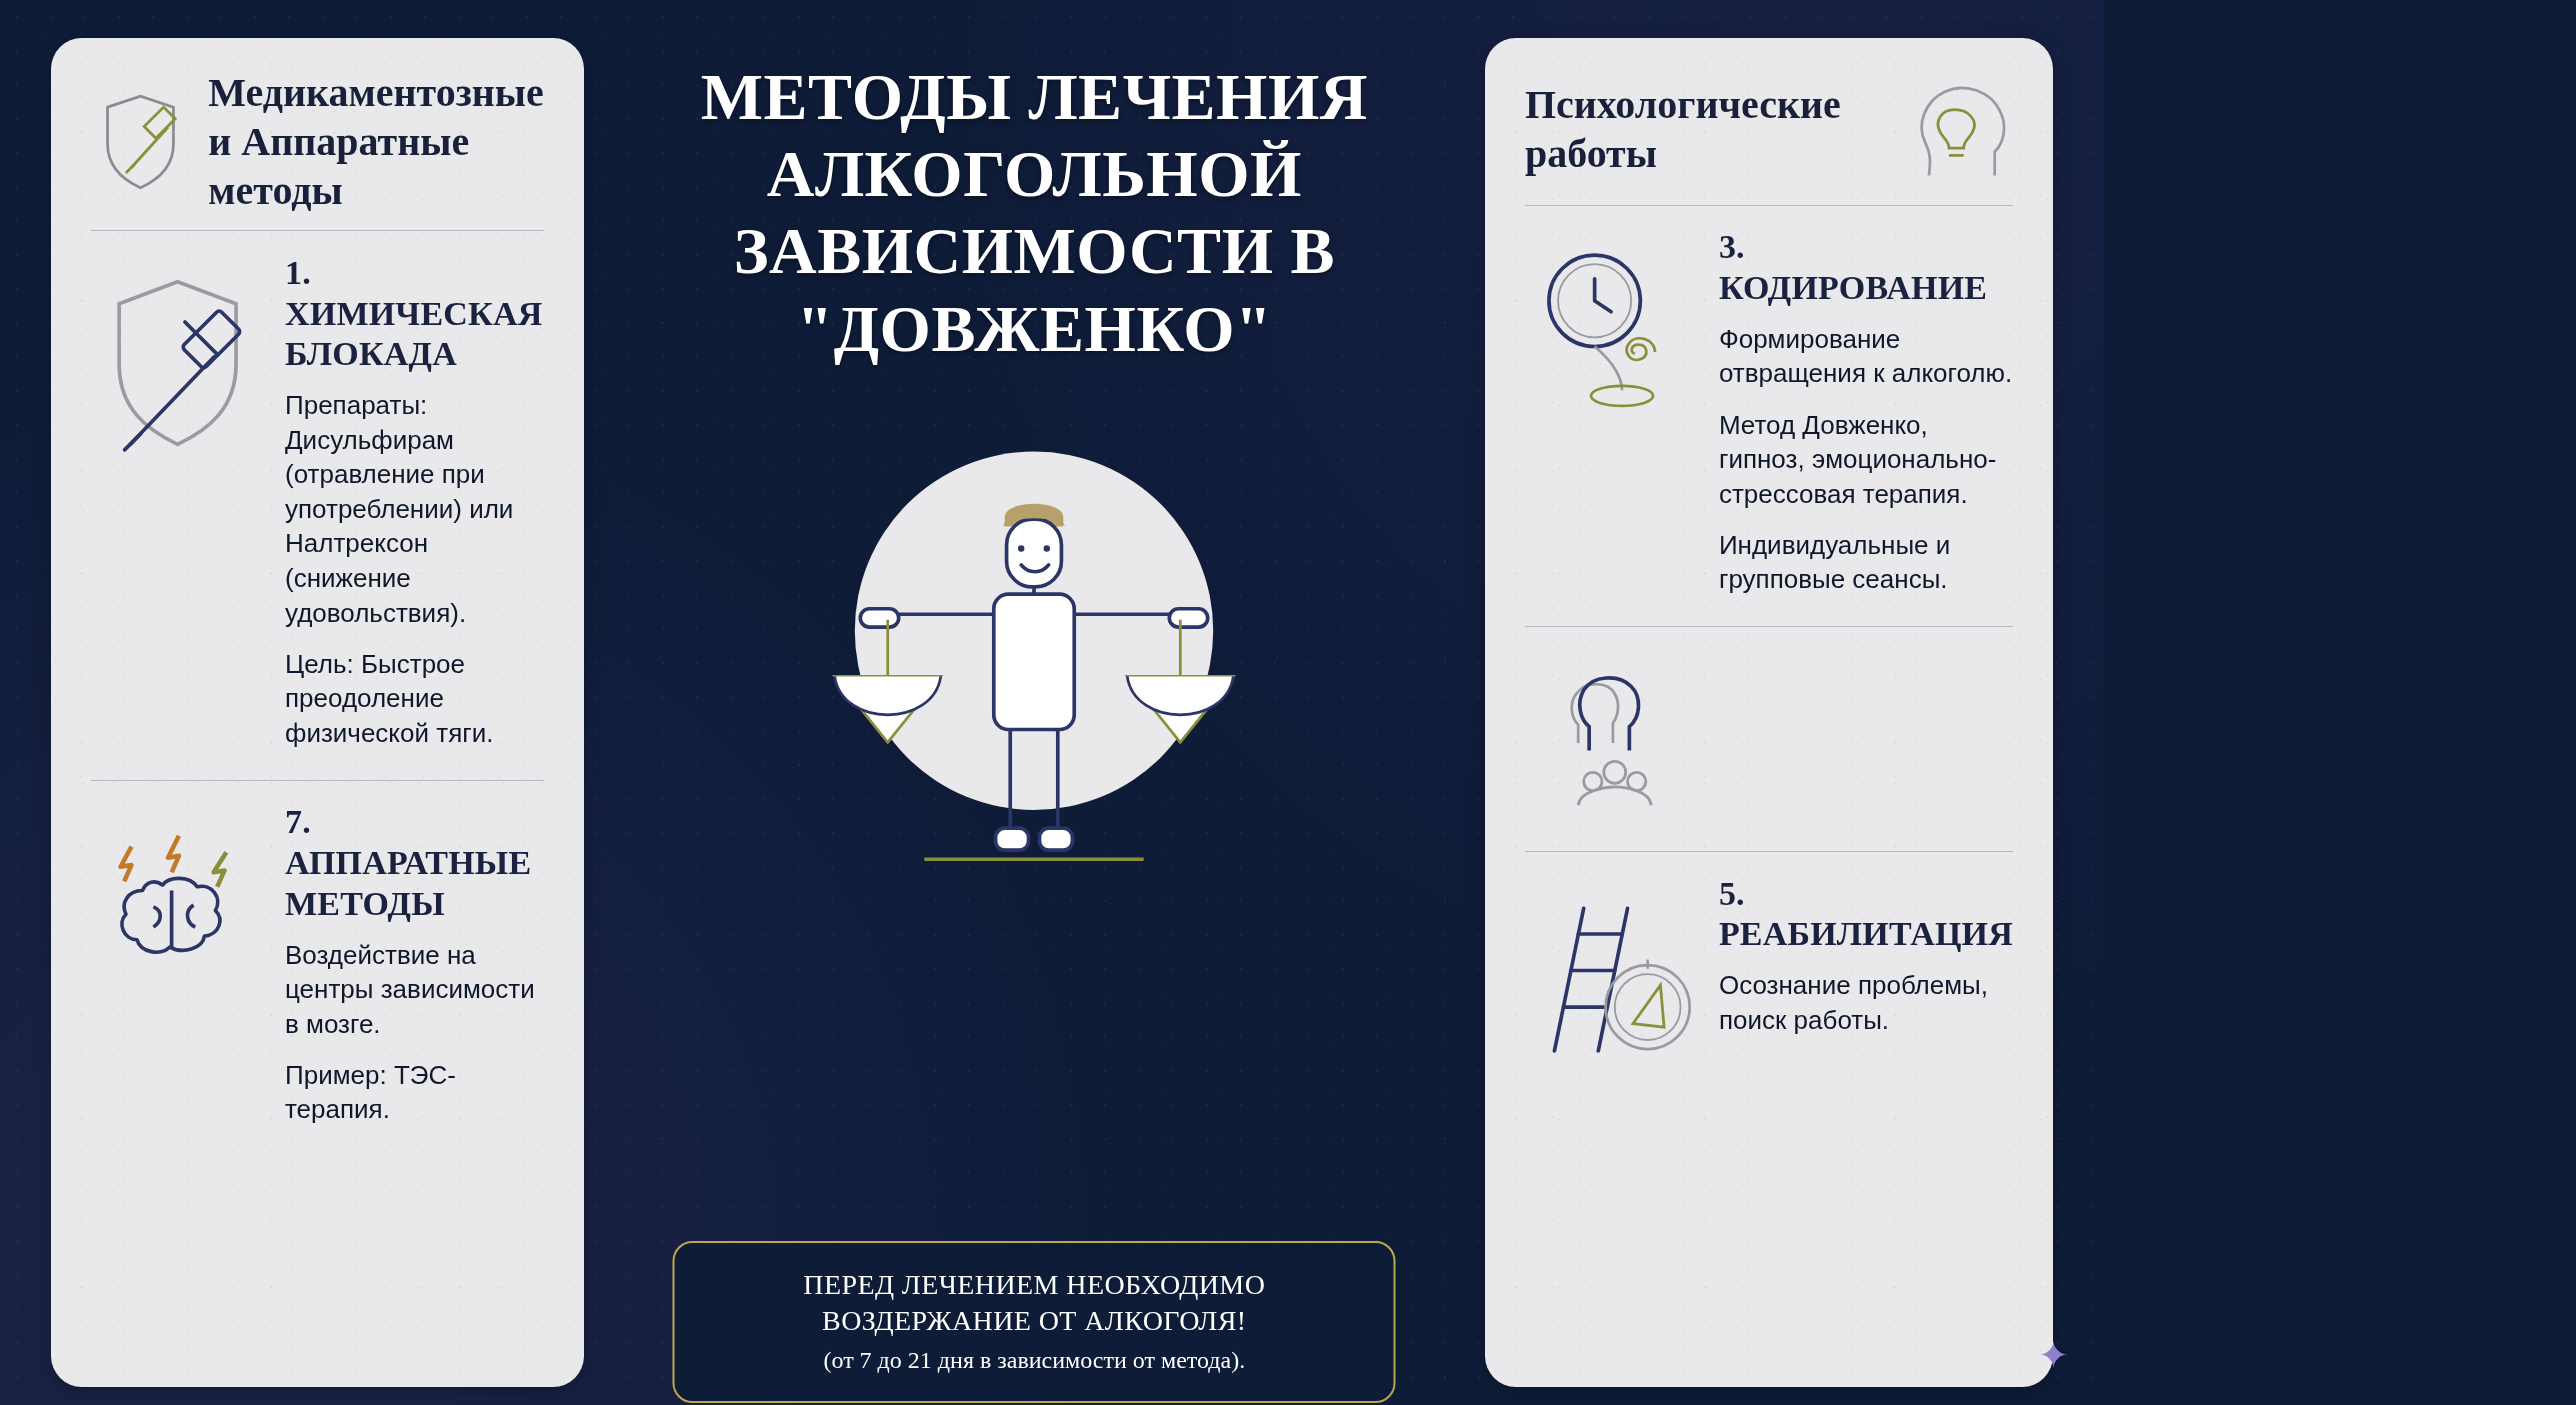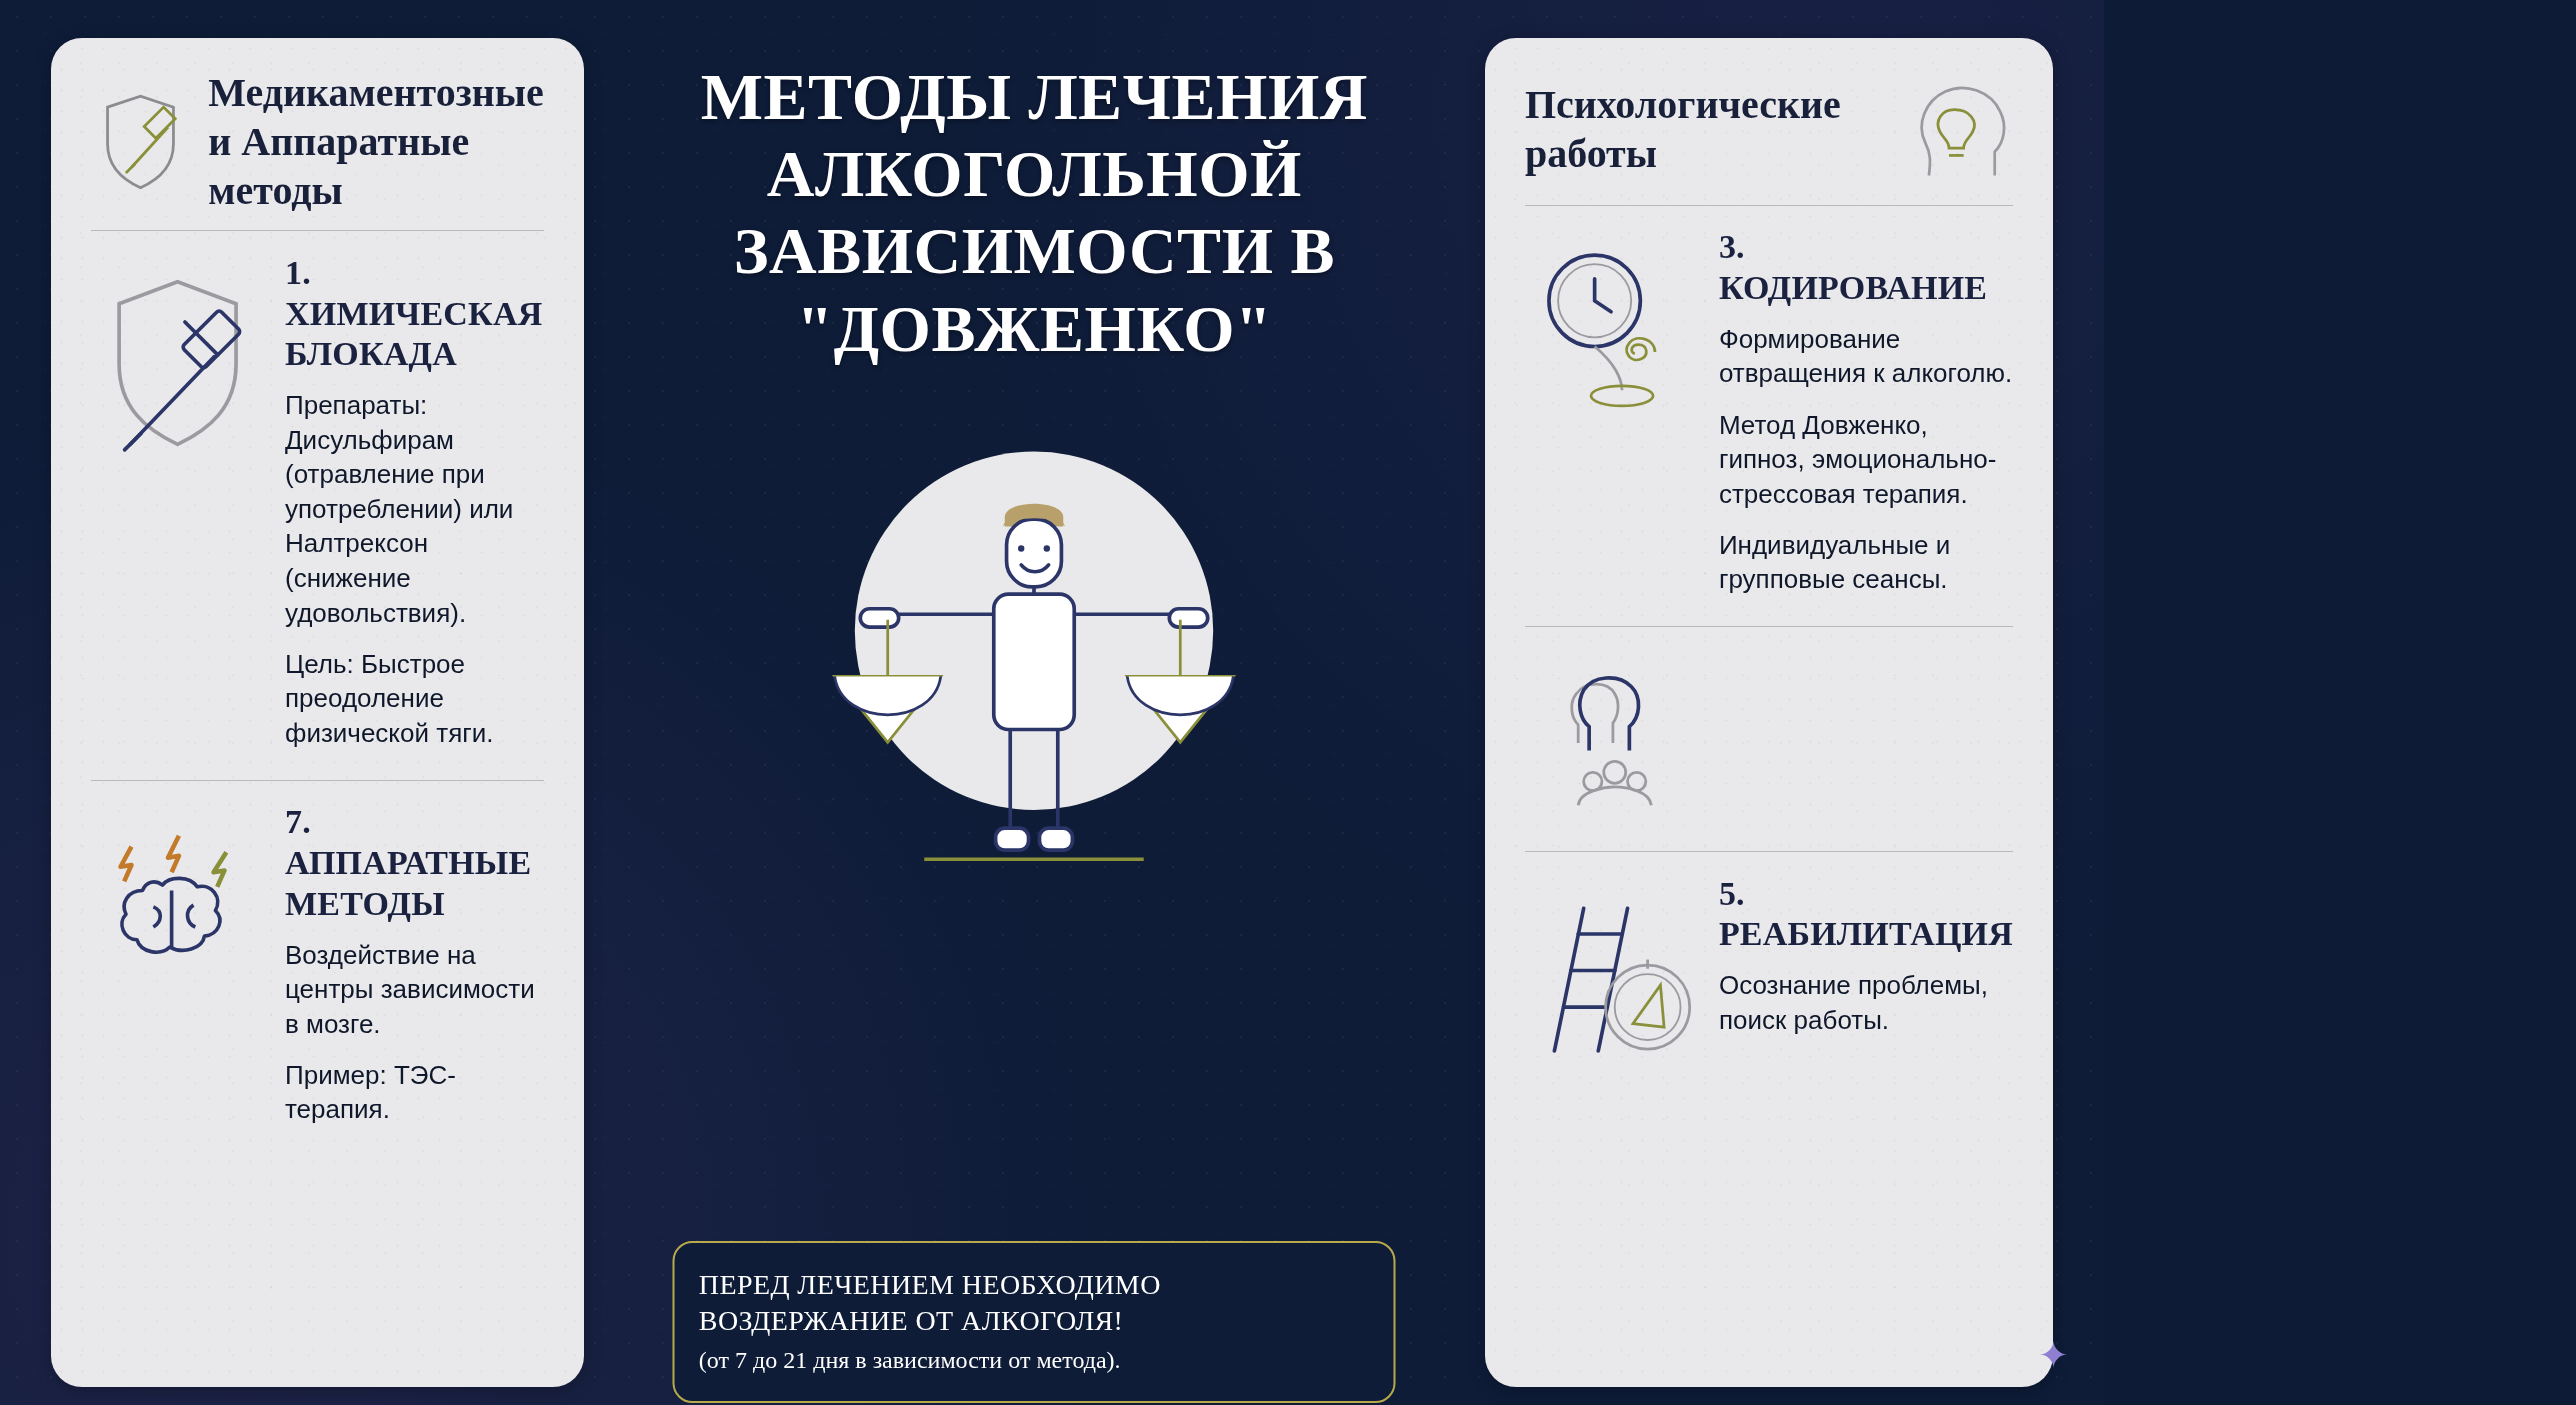--- a/index.html
+++ b/index.html
@@ -136,20 +136,21 @@
   .notice {
     position: absolute;
     left: 50%;
     transform: translateX(-50%);
     bottom: -16.5px;
     width: 723px;
     border: 2.7px solid #b8a94a;
     border-radius: 20px;
     background: #0e1c38;
     padding: 24px 24px 27.4px 24px;
+    text-align: center;
     font-family: "Liberation Serif", serif;
     color: #ffffff;
   }
   .notice .l1 { font-size: 28px; line-height: 1.3; letter-spacing: 0.4px; }
   .notice .l2 { font-size: 24px; margin-top: 7.3px; }
 
   .sparkle {
     position: absolute;
     right: 35px; bottom: 31px;
     color: #8f7fd0;

